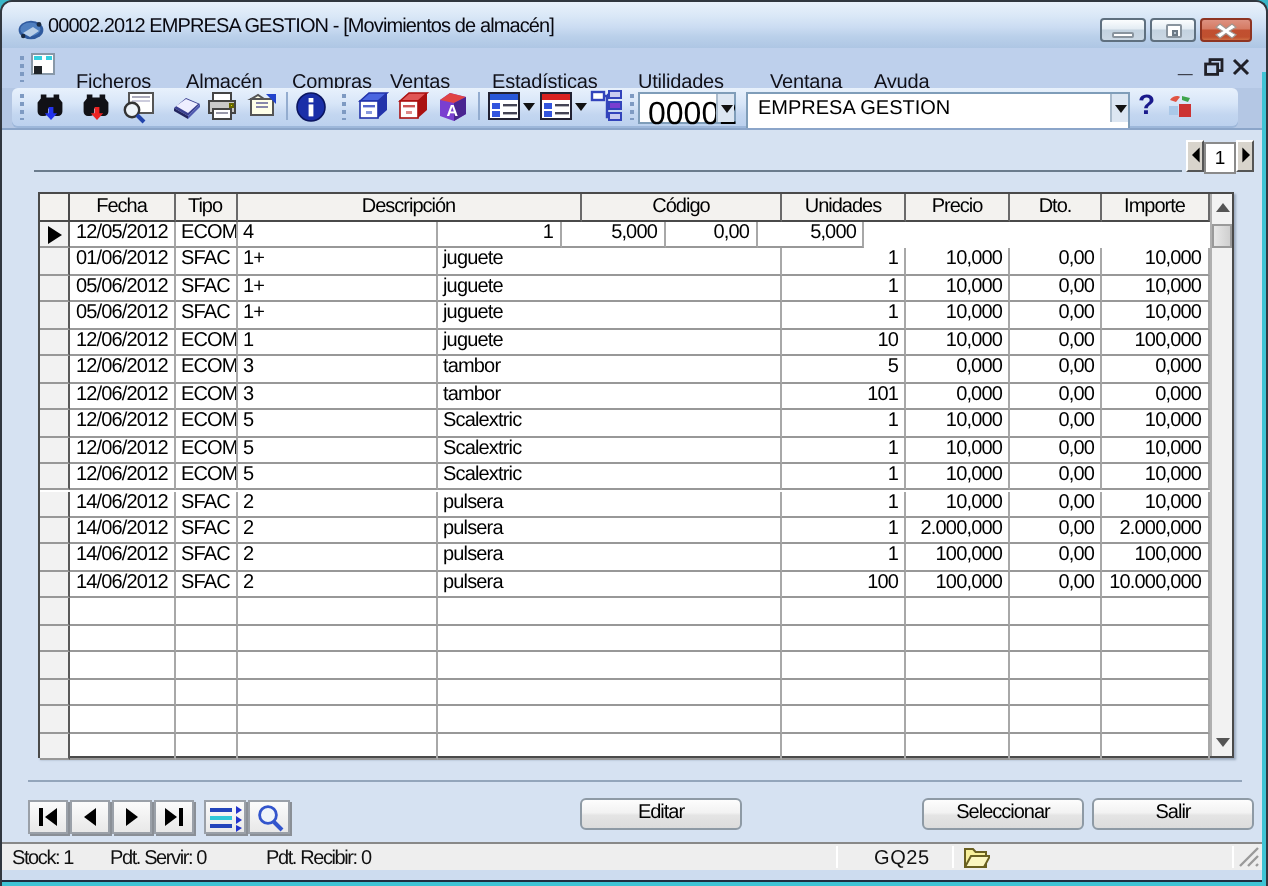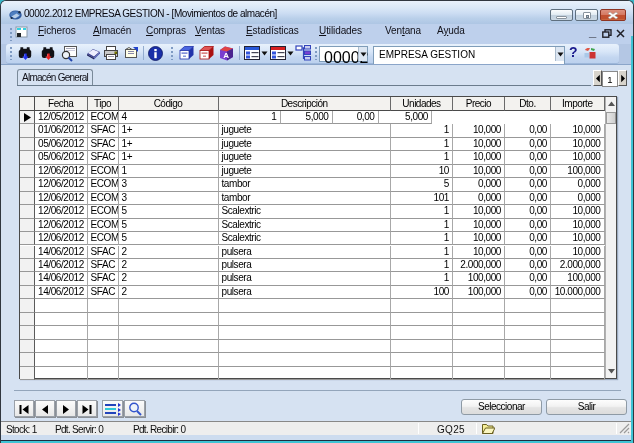--- a/index.html
+++ b/index.html
@@ -8,21 +8,21 @@
 .edge-r-cyan{position:absolute;right:1px;top:36px;bottom:0;width:2px;background:#3fc4d5}
 
 .titlebar{position:absolute;left:1px;top:1px;right:1px;height:23px;border-radius:5px 5px 0 0;background:linear-gradient(#e9f1fb 0%,#dae8f7 30%,#cbdcf2 55%,#bad0ea 75%,#aec6e4 100%)}
 .title{position:absolute;left:23px;top:7px;font-size:10px;color:#08080f;white-space:nowrap;letter-spacing:-0.45px}
 .ticon{position:absolute;left:8px;top:9px}
 .wbtn{position:absolute;top:8px;height:12px;border-radius:2px;border:1px solid #5f707f}
 .wbtn.min,.wbtn.max{background:linear-gradient(#fbfdfe 0%,#e3ecf3 45%,#c3d2df 50%,#cbd8e4 100%)}
 .wbtn.close{background:linear-gradient(#e9a untouched)}
 
 .menubar{position:absolute;left:1px;top:24px;right:1px;height:20px;background:#bed0ec}
-.menu{position:absolute;top:1px;font-size:10px;letter-spacing:-0.1px;color:#101018;white-space:nowrap}
+.menu{position:absolute;top:12px;font-size:10px;letter-spacing:-0.1px;color:#101018;white-space:nowrap}
 .menu u{text-decoration:underline}
 .mdiglyph{position:absolute;top:3px;font-size:11px;color:#202028}
 
 .toolzone{position:absolute;left:1px;top:44px;right:1px;height:21px;background:#b4c7e4}
 .band{position:absolute;left:5px;top:0px;width:613px;height:19px;border-radius:3px;background:linear-gradient(#e8f1fc 0%,#d8e6f8 40%,#c3d6f0 70%,#bcd1ee 100%);box-shadow:0 1px 0 #9db7da}
 .sepline{position:absolute;left:0;right:0;top:20px;height:1px;background:#8ba5c9}
 .grip{position:absolute;width:2px;height:13px;top:3px;background-image:repeating-linear-gradient(#7e9ac2 0 2px,transparent 2px 4px)}
 .vsep{position:absolute;width:1px;height:14px;top:2px;background:#93accf}
 .ic{position:absolute;top:1px}
 
@@ -219,36 +219,35 @@
 <div style="position:absolute;left:568px;top:0px;font-size:14px;font-weight:bold;color:#1a1a8c">?</div>
 <svg class="ic" style="left:583px;top:3px" width="12" height="12" viewBox="0 0 12 12">
 <path d="M1 3 C2 1 5 0.5 6 1.5 L4 4 Z" fill="#e05544"></path>
 <path d="M7 1 L11 2 L10 4 L7 3 Z" fill="#3fa54e"></path>
 <rect x="0.5" y="6" width="4.5" height="4.5" fill="#aac8e8"></rect>
 <rect x="5.5" y="5" width="6" height="6.5" fill="#cc3333"></rect>
     </svg>
  <div class="sepline"></div>
 </div>
 <div class="content">
- <div class="tab">Almacén General</div>
  <div class="tabline"></div>
  <div class="spinbtn" style="left:592px"><svg width="8" height="13" viewBox="0 0 8 13">
         <path d="M5.8 2.8 L2 6.5 L5.8 10.2 Z" fill="#000"></path>
       </svg></div>
  <div class="spin" style="left:601px;width:16px;background:#fff;border-color:#8a8a8a;font-size:9.5px;text-align:center;line-height:15px">1</div>
  <div class="spinbtn" style="left:617px"><svg width="8" height="13" viewBox="0 0 8 13">
         <path d="M2.2 2.8 L6 6.5 L2.2 10.2 Z" fill="#000"></path>
       </svg></div>
  <div class="grid">
   <div class="hdr">
    <div class="h" style="width:15px;border-right-color:#4a4a4a"></div>
    <div class="h" style="width:52.5px">Fecha</div>
    <div class="h" style="width:31px">Tipo</div>
+   <div class="h" style="width:172.5px">Descripción</div>
    <div class="h" style="width:100px">Código</div>
-   <div class="h" style="width:172.5px">Descripción</div>
    <div class="h" style="width:62px">Unidades</div>
    <div class="h" style="width:52px">Precio</div>
    <div class="h" style="width:46px">Dto.</div>
    <div class="h" style="width:53.5px">Importe</div>
   </div>
 <div class="row" style="top:14px;height:13.45px">
         <div class="c sel" style="width:15px">
           <svg width="9" height="9" style="position:absolute;left:3px;top:2px" viewBox="0 0 9 9">
             <path d="M1 0 L8 4.5 L1 9 Z" fill="#000"></path>
           </svg>
@@ -512,20 +511,21 @@
         <path d="M13 5 L16 7 L13 9 Z" fill="#2233cc"></path>
         <path d="M13 9.5 L16 11 L13 13 Z" fill="#2233cc"></path>
       </svg>
     </div>
 <div class="navbtn" style="left:123px;width:21px">
       <svg style="position:absolute;left:3px;top:1px" width="14" height="14" viewBox="0 0 14 14">
 <circle cx="6" cy="5.5" r="4.2" fill="#eef4fa" stroke="#3355cc" stroke-width="1.4"></circle>
 <path d="M9 9 L13 13" stroke="#3355cc" stroke-width="2"></path>
       </svg>
     </div>
+ <div class="btn" style="left:289px">Editar</div>
  <div class="btn" style="left:460px">Seleccionar</div>
  <div class="btn" style="left:545px">Salir</div>
 </div>
 <div class="status">
  <div class="stext" style="left:5px">Stock: 1</div>
  <div class="stext" style="left:54px">Pdt. Servir: 0</div>
  <div class="stext" style="left:132px">Pdt. Recibir: 0</div>
  <div class="ssep" style="left:417px"></div>
  <div class="stext" style="left:436px;letter-spacing:0.3px">GQ25</div>
  <div class="ssep" style="left:475px"></div>

